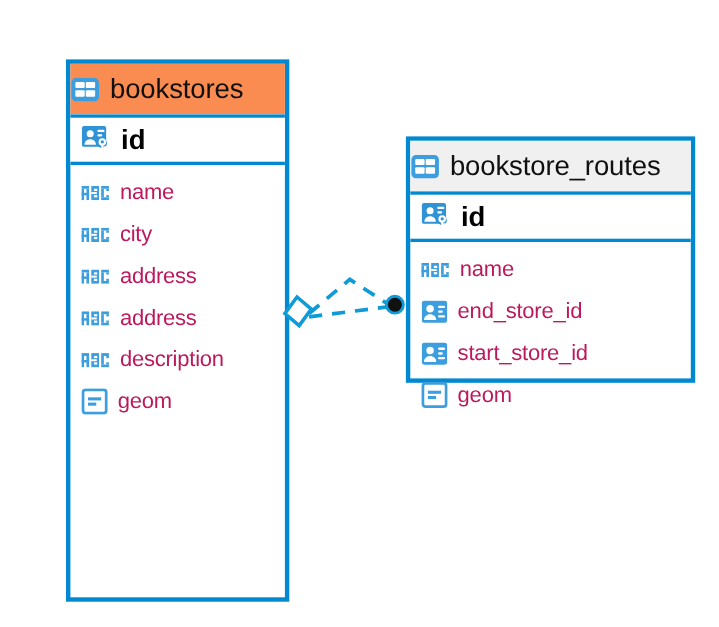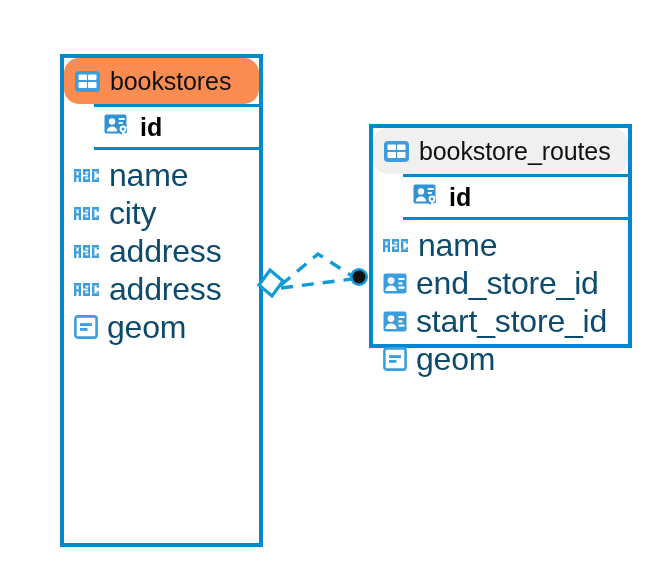--- a/index.html
+++ b/index.html
@@ -27,23 +27,22 @@
     box-sizing: border-box;
     border: 4px solid #0089d0;
     background: #ffffff;
   }
 
   .table-header {
     display: flex;
     align-items: center;
     gap: 9px;
     box-sizing: border-box;
-    padding: 0 10px;
+    padding: 0 0;
     height: 46px;
-    border-radius: 15px;
   }
   .table-header.orange { background: #fa8c52; }
   .table-header.grey   { background: #f0f0f0; }
 
   .table-title {
     font-size: 25px;
     color: #101010;
     letter-spacing: -0.1px;
     white-space: nowrap;
   }
@@ -51,42 +50,41 @@
   .pk-row {
     display: flex;
     align-items: center;
     gap: 9px;
     box-sizing: border-box;
     padding: 0 10px;
     height: 46px;
     border-top: 3px solid #0089d0;
     border-bottom: 3px solid #0089d0;
     background: #ffffff;
-    margin-left: 30px;
   }
   .pk-name {
     font-size: 25px;
     font-weight: bold;
     color: #000000;
   }
 
   .field-list {
     padding: 6px 0 6px 0;
   }
   .field-row {
     display: flex;
     align-items: center;
     gap: 9px;
     box-sizing: border-box;
     padding: 0 10px;
     height: 38px;
   }
   .field-name {
-    font-size: 32px;
-    color: #0c4a6e;
+    font-size: 20px;
+    color: #be185d;
     white-space: nowrap;
     letter-spacing: -0.2px;
   }
 
   
   .icon {
     flex: 0 0 auto;
     display: inline-flex;
     align-items: center;
     justify-content: center;
@@ -226,20 +224,40 @@
             <rect x="22.6" y="2.6" width="2.4" height="2" fill="#3c9ede"></rect>
             <rect x="22.6" y="8.4" width="2.4" height="2" fill="#3c9ede"></rect>
           </svg>
         </span>
         <span class="field-name">address</span>
       </div>
 
 
 
 
+      <div class="field-row">
+        <span class="icon">
+          <svg width="26" height="13" viewBox="0 0 26 13">
+            <rect x="0" y="0" width="7" height="2.6" fill="#3c9ede"></rect>
+            <rect x="0" y="2.6" width="2.4" height="10.4" fill="#3c9ede"></rect>
+            <rect x="4.6" y="2.6" width="2.4" height="10.4" fill="#3c9ede"></rect>
+            <rect x="0" y="6.3" width="7" height="2.2" fill="#3c9ede"></rect>
+            <rect x="9" y="0" width="7" height="13" fill="#3c9ede"></rect>
+            <rect x="11.4" y="2.6" width="3" height="2" fill="#ffffff"></rect>
+            <rect x="11.4" y="8.4" width="3" height="2" fill="#ffffff"></rect>
+            <rect x="9" y="5.6" width="5" height="1.8" fill="#ffffff"></rect>
+            <rect x="18" y="0" width="7" height="2.6" fill="#3c9ede"></rect>
+            <rect x="18" y="2.6" width="2.4" height="7.8" fill="#3c9ede"></rect>
+            <rect x="18" y="10.4" width="7" height="2.6" fill="#3c9ede"></rect>
+            <rect x="22.6" y="2.6" width="2.4" height="2" fill="#3c9ede"></rect>
+            <rect x="22.6" y="8.4" width="2.4" height="2" fill="#3c9ede"></rect>
+          </svg>
+        </span>
+        <span class="field-name">description</span>
+      </div>
 
       <div class="field-row">
         <span class="icon">
           <svg width="24" height="24" viewBox="0 0 24 24">
             <rect x="1.4" y="1.4" width="21.2" height="21.2" rx="2.4" fill="none" stroke="#3c9ede" stroke-width="2.6"></rect>
             <rect x="6" y="8.2" width="12" height="2.8" fill="#3c9ede"></rect>
             <rect x="6" y="13" width="7.5" height="2.8" fill="#3c9ede"></rect>
           </svg>
         </span>
         <span class="field-name">geom</span>

